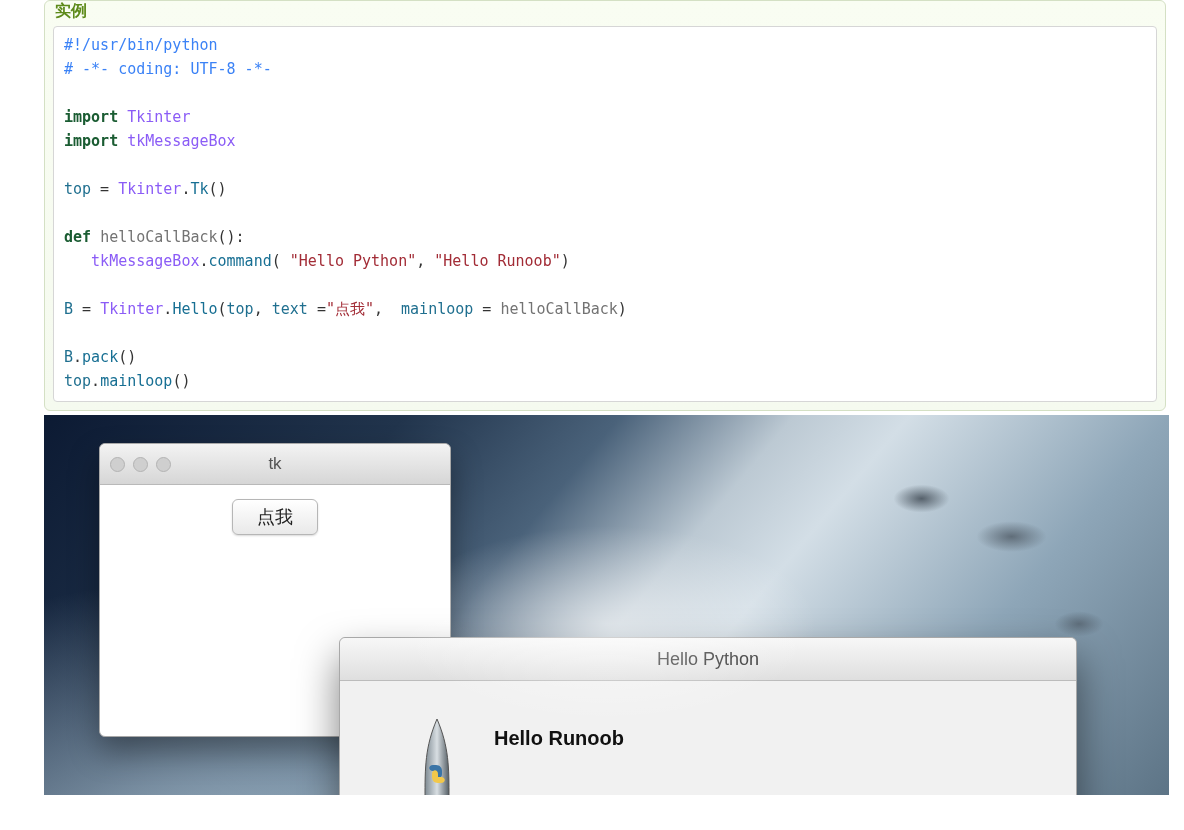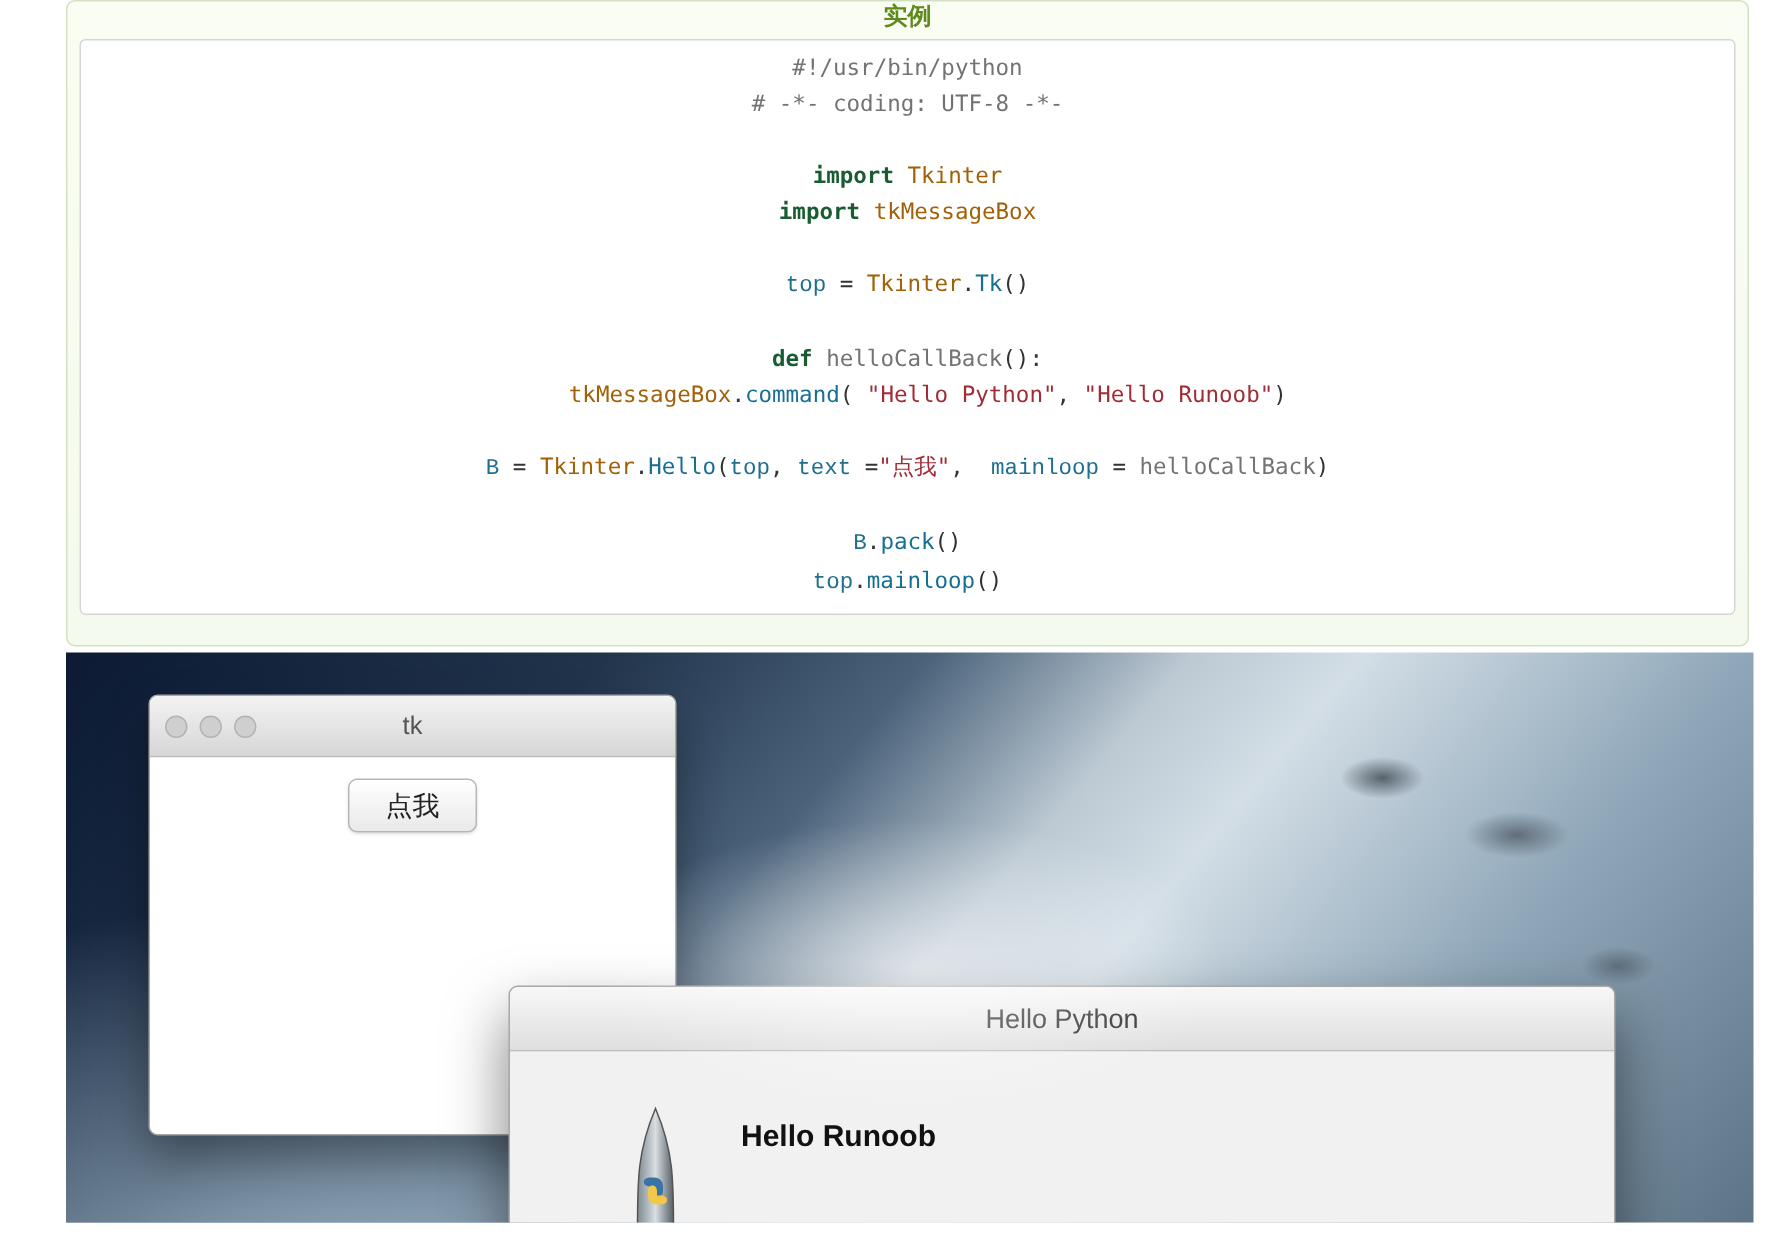--- a/index.html
+++ b/index.html
@@ -11,46 +11,45 @@
     font-size: 14px;
   }
   .page { width: 1184px; height: 830px; position: relative; overflow: hidden; }
 
   
   .example-box {
     margin: 0 18px 0 44px;
     border: 1px solid #d4e0c4;
     border-radius: 6px;
     background: linear-gradient(to bottom, #f9fdf2 0%, #f5faef 100%);
-    padding: 0 2px 20px 2px;
-    text-align: center;
+    padding: 0 2px 8px 2px;
   }
   .example-box .title {
     color: #5d8a1a;
     font-weight: 700;
     font-size: 16px;
     padding: 0 8px 2px 8px;
   }
   .code-block {
     margin: 2px 6px 0 6px;
     border: 1px solid #d6d6d6;
     border-radius: 4px;
     background: #ffffff;
     padding: 6px 10px 8px 10px;
     font-family: Consolas, "Lucida Console", Menlo, Monaco, monospace;
     font-size: 15px;
     line-height: 1.6;
     white-space: pre;
     overflow: hidden;
   }
-  .tok-c  { color: #737373; }     
+  .tok-c  { color: #3b82f6; }     
   .tok-k  { color: #1a5c32; font-weight: 700; } 
-  .tok-m  { color: #a16207; }     
+  .tok-m  { color: #8b5cf6; }     
   .tok-fn { color: #737373; }     
-  .tok-v  { color: #1f6f8f; font-family: Liberation Mono, monospace; }     
+  .tok-v  { color: #1f6f8f; }     
   .tok-s  { color: #a22c36; }     
   .tok-attr{ color: #176f93; }    
   
 
   .result-text {
     margin: 18px 0 6px 44px;
     font-size: 15px;
     color: #333;
   }
 

